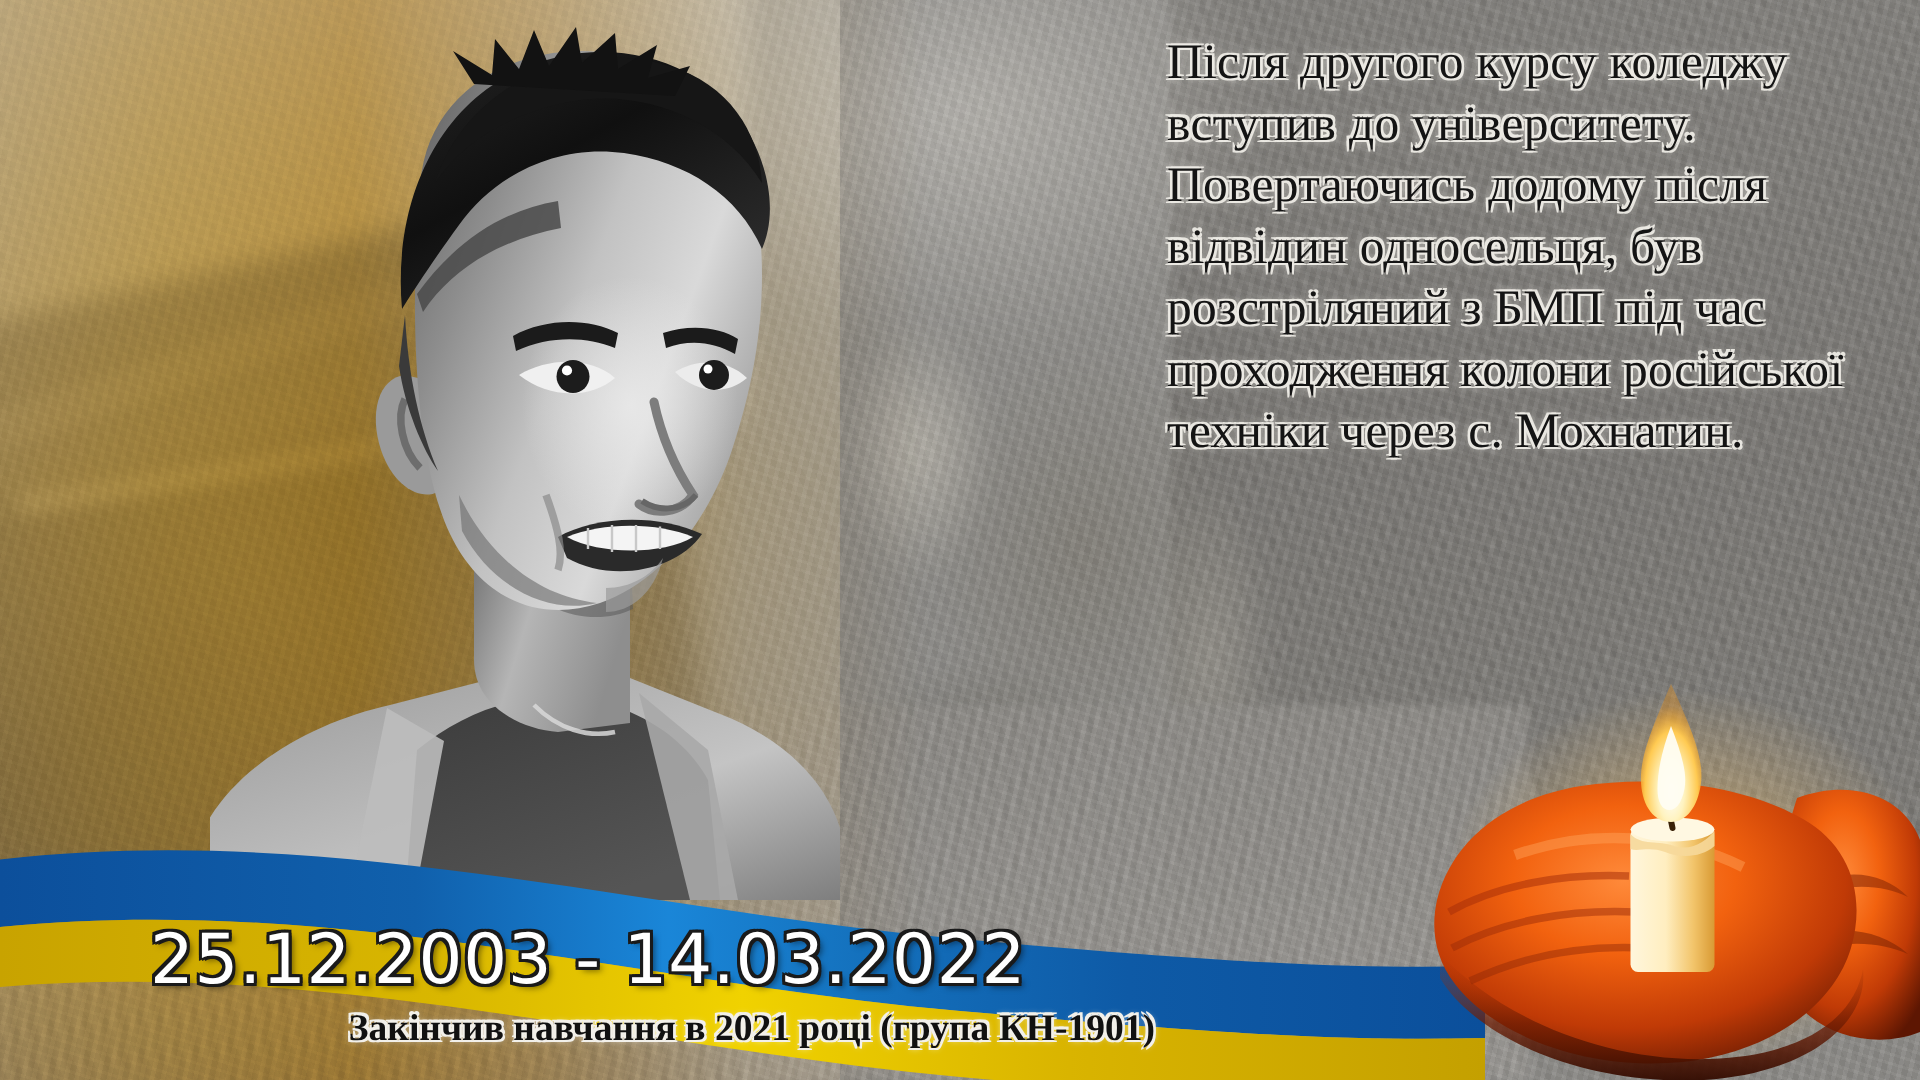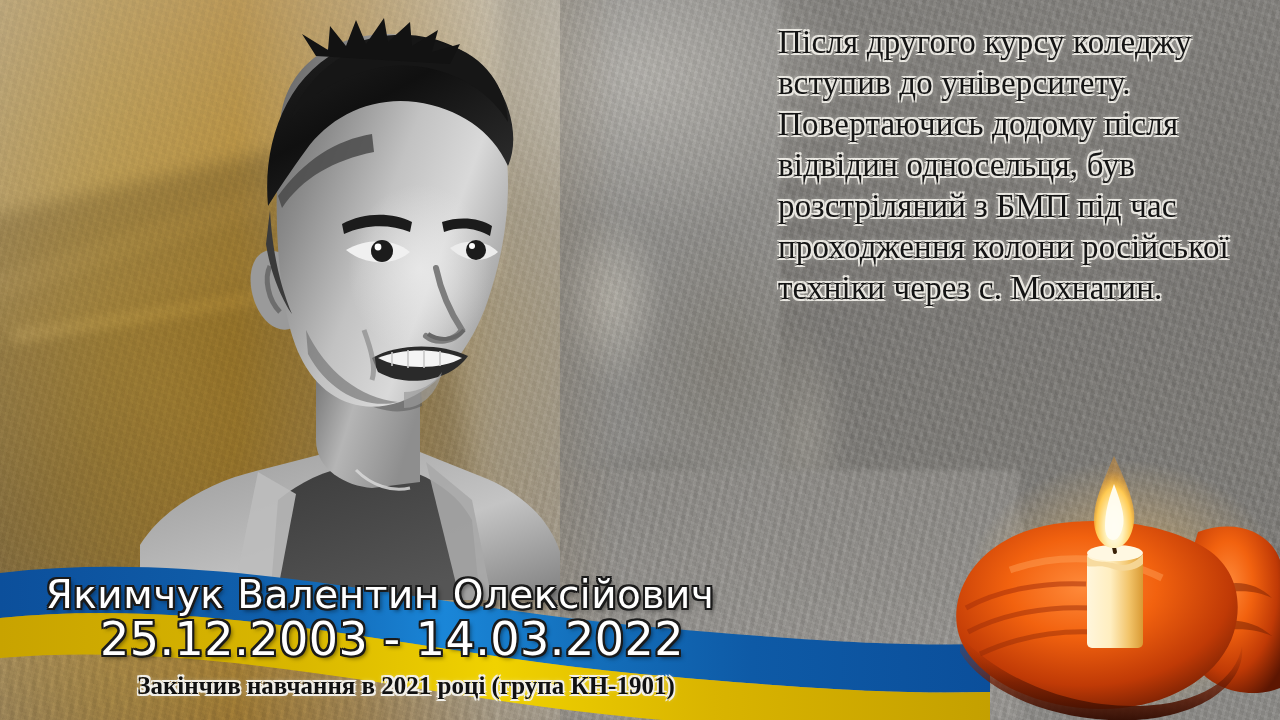--- a/index.html
+++ b/index.html
@@ -179,30 +179,29 @@
       -2px -2px 0 #1a1a1a,  2px -2px 0 #1a1a1a,
       -2px  2px 0 #1a1a1a,  2px  2px 0 #1a1a1a,
       -2px  0   0 #1a1a1a,  2px  0   0 #1a1a1a,
        0   -2px 0 #1a1a1a,  0    2px 0 #1a1a1a,
        3px 3px 4px rgba(0,0,0,.5);
     white-space:nowrap;
   }
   
   .footnote{
     position:absolute;left:0;top:672px;width:770px;
-    text-align:center;
+    text-align:right;
     font-family:"Liberation Serif","DejaVu Serif",serif;
     font-size:25px;font-weight:bold;
     color:#111111;
     text-shadow:
       -1.6px -1.6px 0 #f2f0ea, 1.6px -1.6px 0 #f2f0ea,
       -1.6px  1.6px 0 #f2f0ea, 1.6px  1.6px 0 #f2f0ea,
        0 0 5px rgba(255,255,255,.9);
     white-space:nowrap;
-    padding-left:21px;
   }
 
   
   .candle-wrap{position:absolute;right:0;bottom:0;width:330px;height:280px;}
   .candle-wrap svg{display:block;width:100%;height:100%;}
 </style>
 </head>
 <body>
 
 <div id="stage">
@@ -340,21 +339,20 @@
           <stop offset="100%" stop-color="#c4a000"></stop>
         </linearGradient>
       </defs>
 
       <path d="M0,33 C220,8 420,66 640,86 C820,102 900,106 990,104 L990,152 C900,154 820,150 640,134 C420,114 220,56 0,78 Z" fill="url(#blueg)"></path>
 
       <path d="M0,78 C220,56 420,114 640,134 C820,150 900,154 990,152 L990,196 C900,198 820,194 640,178 C420,158 220,100 0,118 Z" fill="url(#yelg)"></path>
     </svg>
   </div>
 
-  <div class="name-line">Якимчук Валентин Олексійович</div>
   <div class="dates-line">25.12.2003 - 14.03.2022</div>
   <div class="footnote">Закінчив навчання в 2021 році (група КН-1901)</div>
 
   <div class="candle-wrap">
     <svg viewBox="0 0 330 280" xmlns="http://www.w3.org/2000/svg" aria-hidden="true">
       <defs>
         <radialGradient id="palm" cx="0.45" cy="0.35" r="0.75">
           <stop offset="0%" stop-color="#ff8a3a"></stop>
           <stop offset="35%" stop-color="#f2620f"></stop>
           <stop offset="70%" stop-color="#c03a06"></stop>

